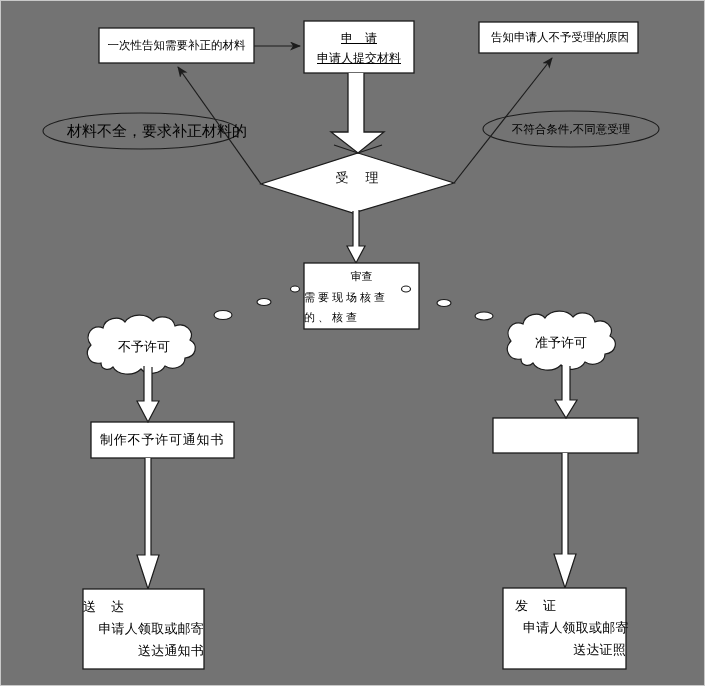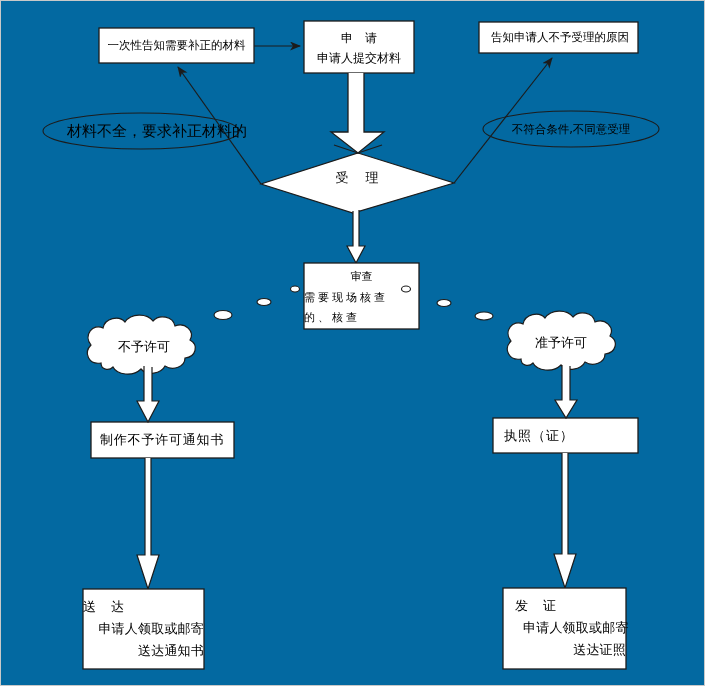--- a/index.html
+++ b/index.html
@@ -1,30 +1,30 @@
 <!DOCTYPE html>
 <html><head>
 <meta charset="utf-8">
 <style>
   html,body { margin:0; padding:0; background:#fff; }
   body { font-family:"DejaVu Sans", sans-serif; }
   .canvas {
     position:relative; width:703px; height:684px;
-    border:1px solid #c9c9c9; background:#0369a1;
+    border:1px solid #c9c9c9; background:#737373;
     overflow:hidden; color:#000;
   }
   .svg-layer { position:absolute; left:0; top:0; width:705px; height:686px; }
   .lbl { position:absolute; color:#000; }
   .c { display:flex; align-items:center; justify-content:center; text-align:center; }
   .l { display:flex; align-items:center; justify-content:flex-start; }
   .nowrap { white-space:nowrap; }
 
   .t-notify-correction { left:98px; top:27px; width:155px; height:35px; font-size:11.5px; }
   .t-apply { left:303px; top:20px; width:110px; height:52px; padding-top:7px; box-sizing:border-box;
-             text-align:center; font-size:12px; line-height:20px; }
+             text-align:center; font-size:12px; line-height:20px;text-decoration:underline; }
   .t-notify-rejection { left:478px; top:21px; width:159px; height:31px; padding-left:12px;
              box-sizing:border-box; font-size:11.5px; }
   .t-ellipse-left { left:58px; top:112px; width:196px; height:36px; font-size:15px; }
   .t-ellipse-right { left:482px; top:110px; width:176px; height:36px; font-size:11.5px; }
   .t-accept { left:277px; top:166px; width:160px; height:22px; font-size:13px; letter-spacing:2px; }
   .t-review { left:303px; top:262px; width:115px; height:66px; box-sizing:border-box;
               padding-top:4px; font-size:11px; line-height:20.5px; }
   .t-review .r1 { text-align:center; display:block; }
   .t-review .r2 { display:block; letter-spacing:3px; white-space:nowrap; }
   .t-deny { left:88px; top:336px; width:110px; height:20px; font-size:13px; }
@@ -130,21 +130,20 @@
     <span class="r2">需要现场核查</span>
     <span class="r2">的、核查</span>
   </div>
 
   <div class="lbl c t-deny nowrap">不予许可</div>
 
   <div class="lbl c t-approve nowrap">准予许可</div>
 
   <div class="lbl l t-make-denial nowrap">制作不予许可通知书</div>
 
-  <div class="lbl l t-license nowrap">执照（证）</div>
 
   <div class="lbl t-deliver">
     <span class="b1">送　达</span>
     <span class="b2">申请人领取或邮寄</span>
     <span class="b2">送达通知书</span>
   </div>
 
   <div class="lbl t-issue">
     <span class="b1">发　证</span>
     <span class="b2">申请人领取或邮寄</span>

